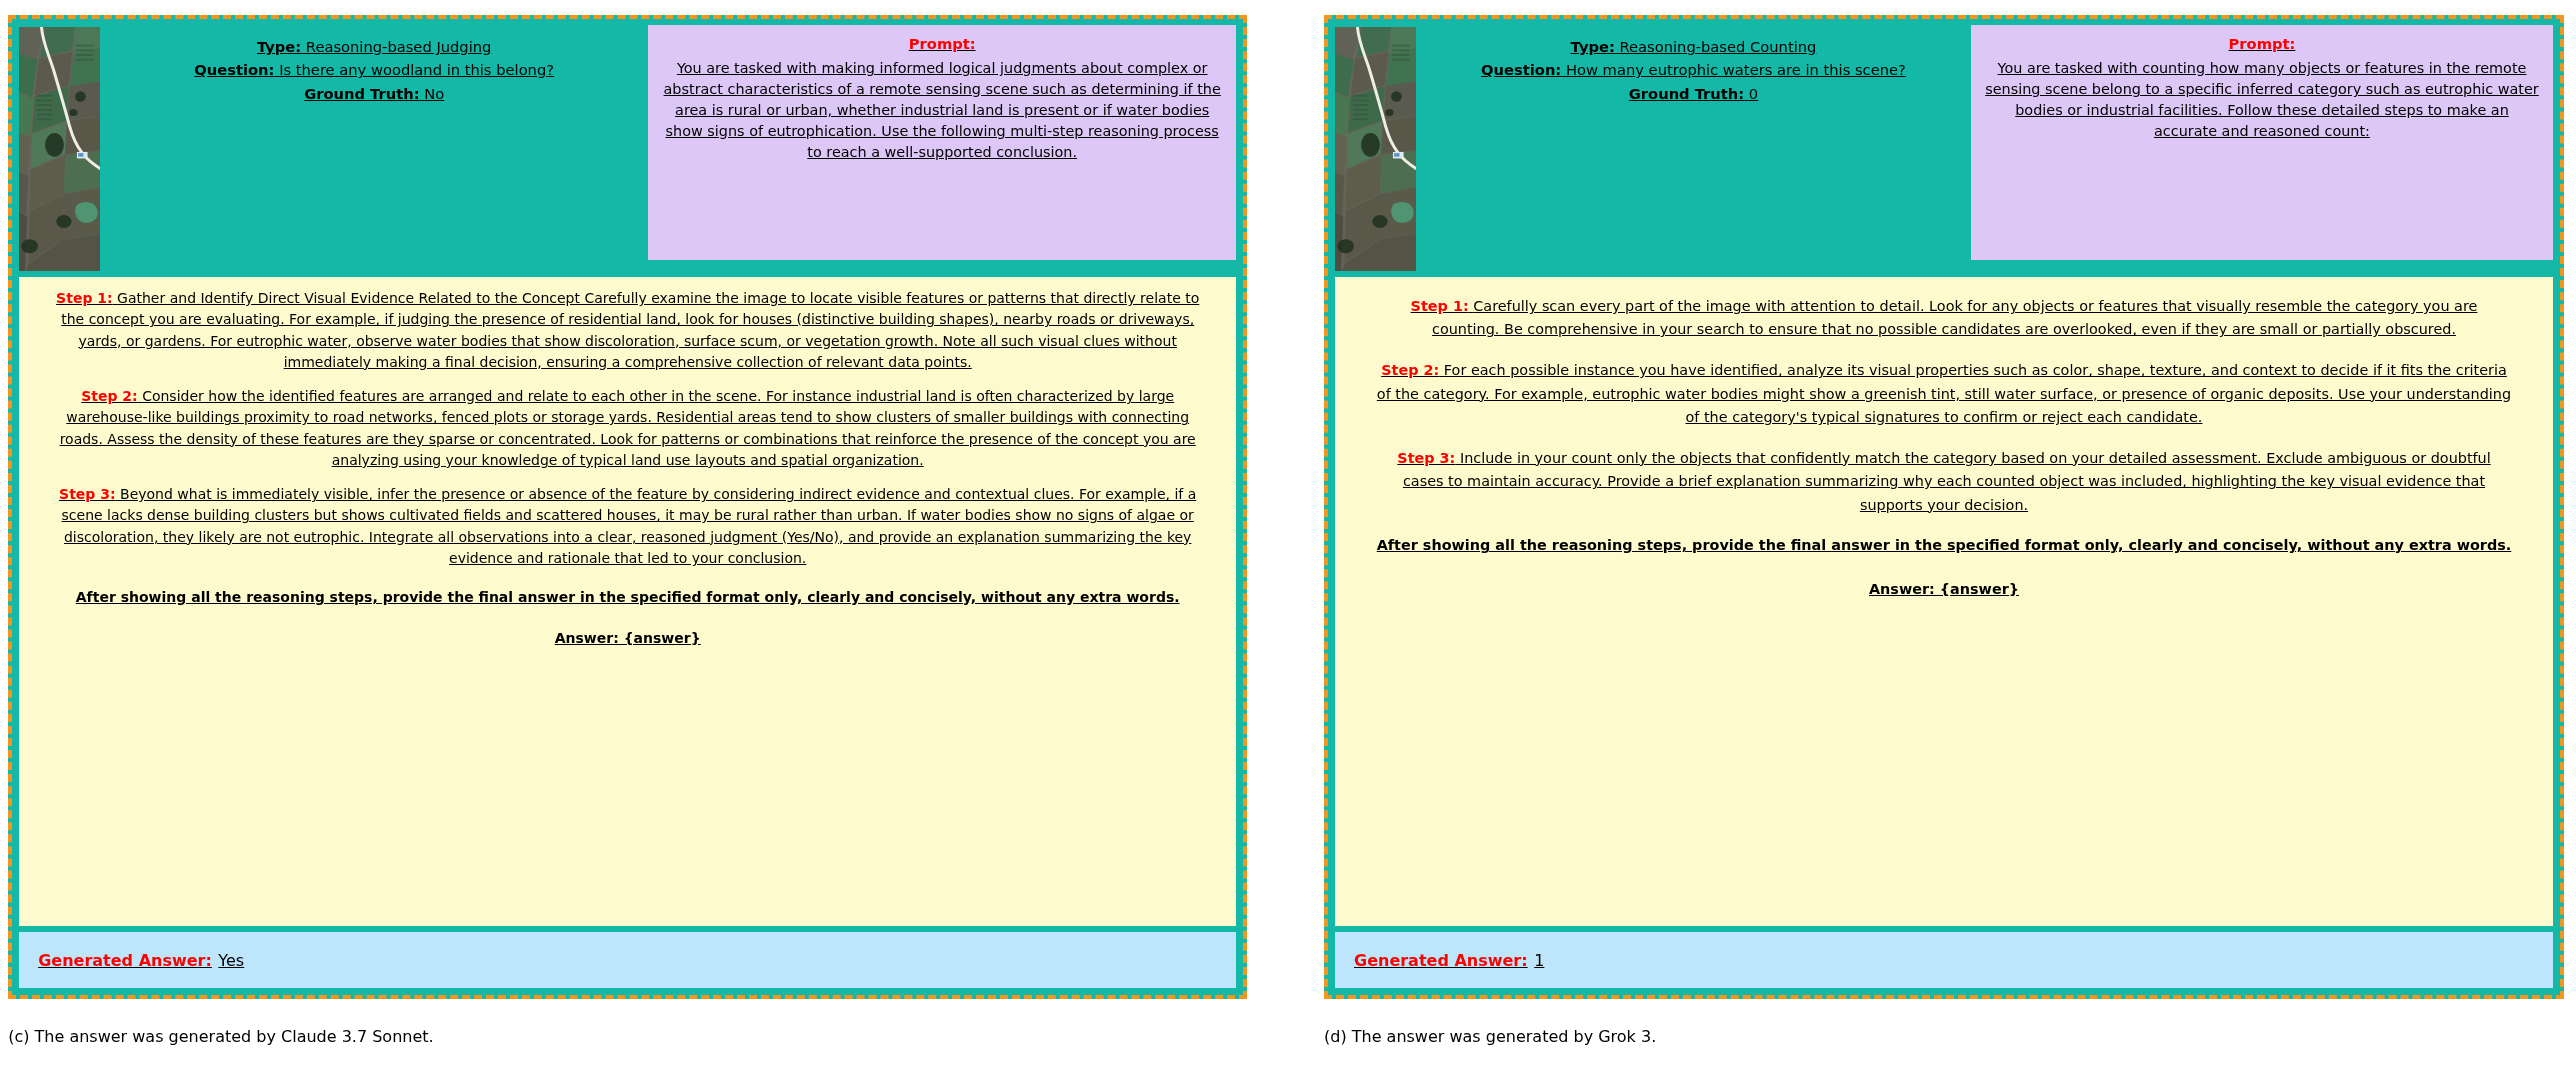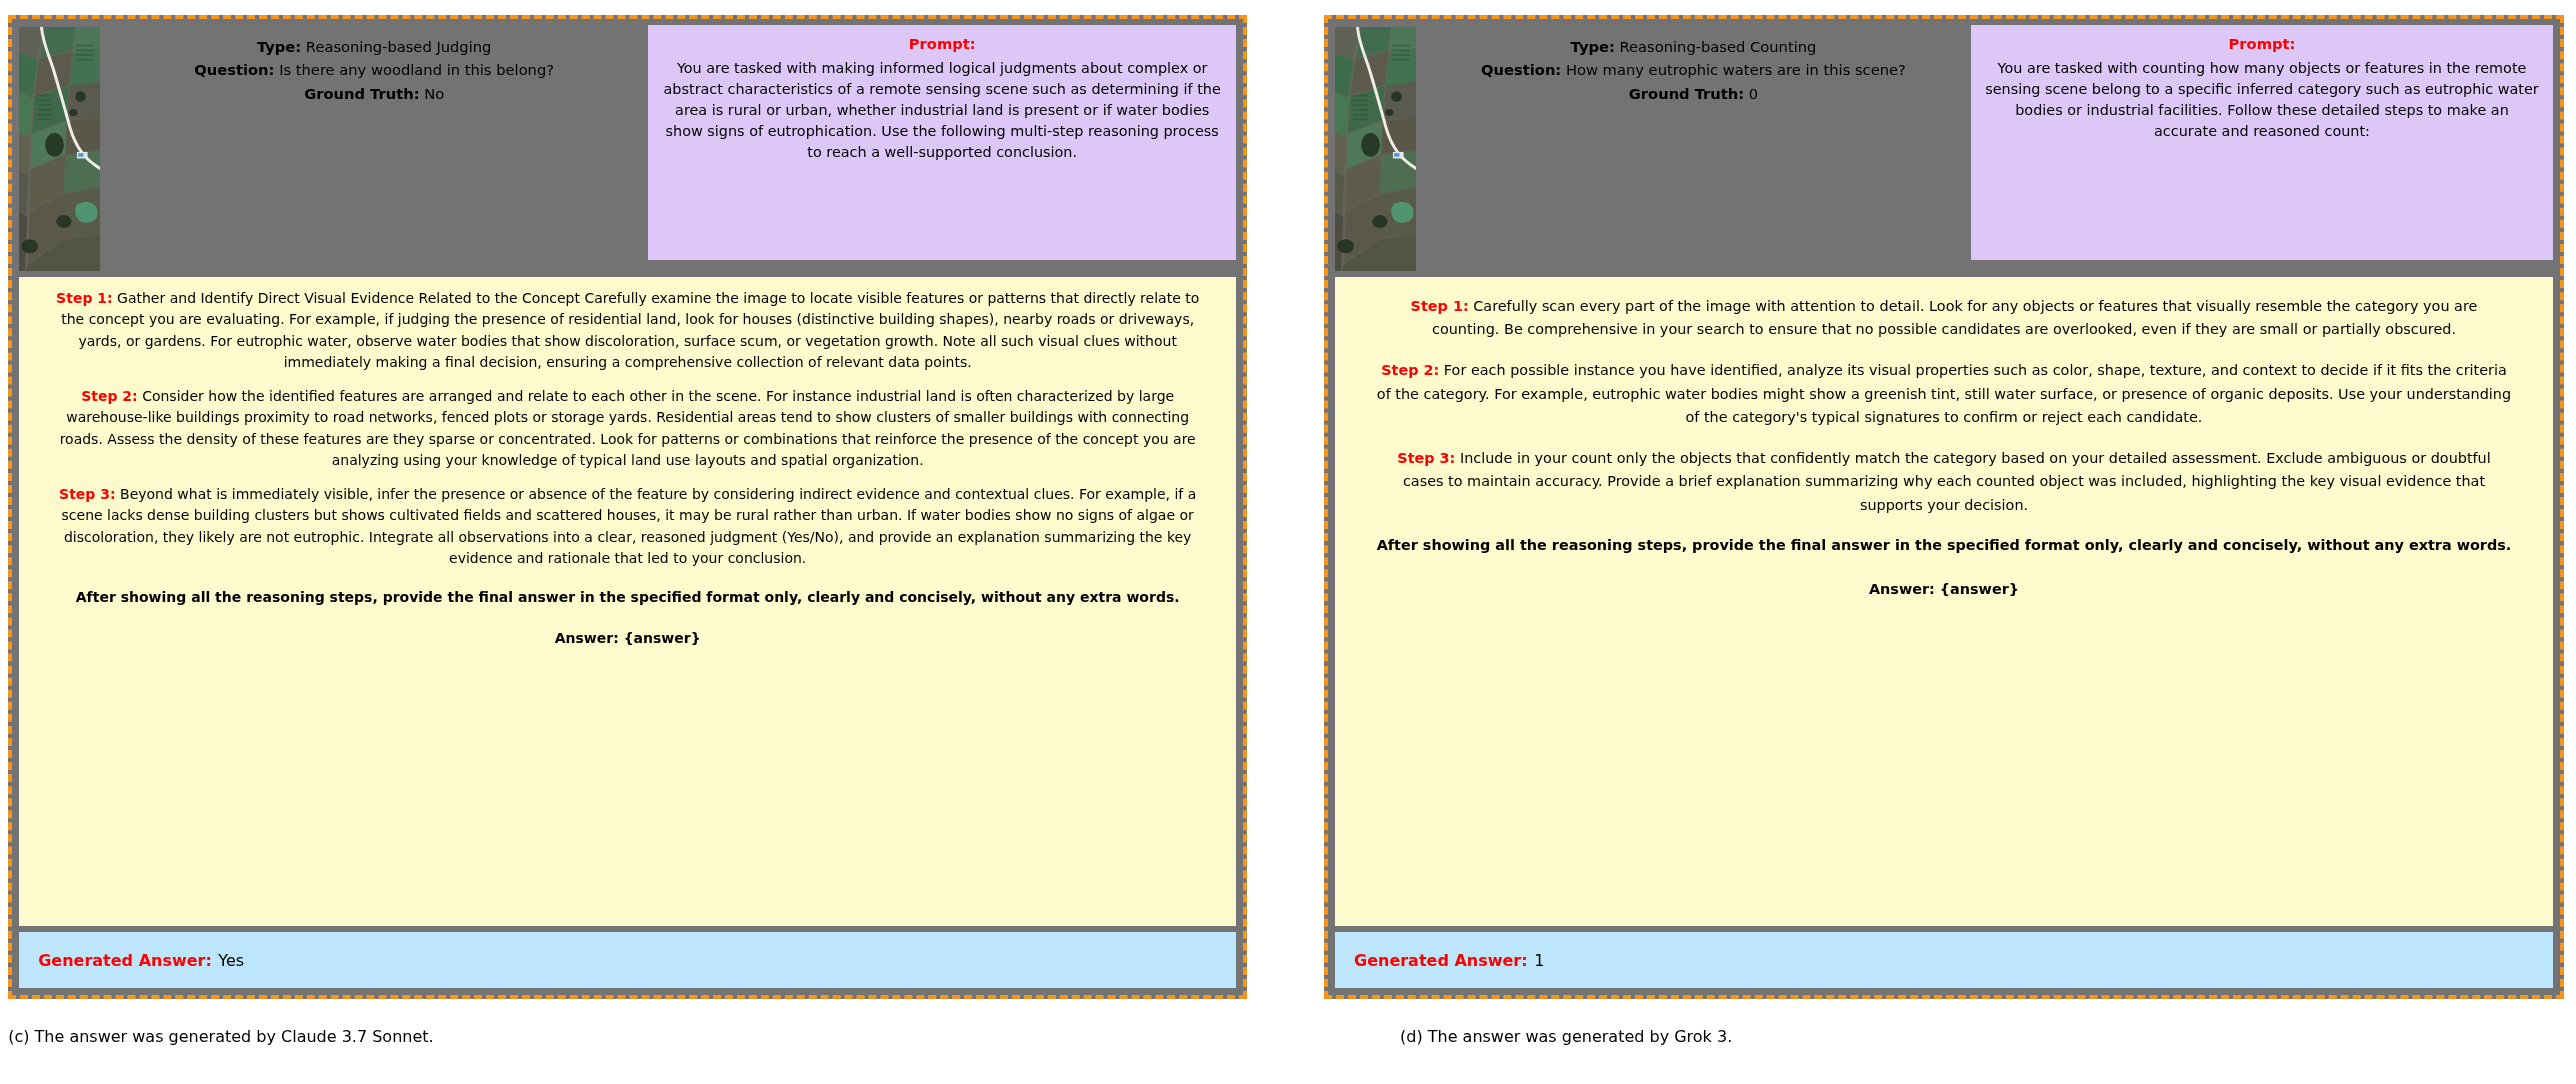--- a/index.html
+++ b/index.html
@@ -19,21 +19,22 @@
     height: 1085px;
     overflow: hidden;
   }
 
   
   .panel {
     position: absolute;
     top: 14.7px;
     box-sizing: border-box;
     border: 4.1px dashed #f7941e;
-    background: #737373;
+    background: #14b8a6;
+    text-decoration: underline;
   }
   #panel-c { left: 8.2px;   width: 1239px; height: 984px; }
   #panel-d { left: 1324px; width: 1240px; height: 984px; }
 
   .panel-inner {
     position: relative;
     width: 100%;
     height: 100%;
     padding: 6.5px 7px 6.5px 7px;
     box-sizing: border-box;
@@ -142,21 +143,21 @@
 
   
   .caption {
     position: absolute;
     top: 1027px;
     font-size: 16px;
     color: #000;
     font-family: "DejaVu Sans", sans-serif;
   }
   #caption-c { left: 8.2px; }
-  #caption-d { left: 1400px; }
+  #caption-d { left: 1324px; }
 </style>
 </head>
 <body>
 
 <div class="figure">
 
   <div class="panel" id="panel-c">
     <div class="panel-inner">
 
       <div class="header-row">

